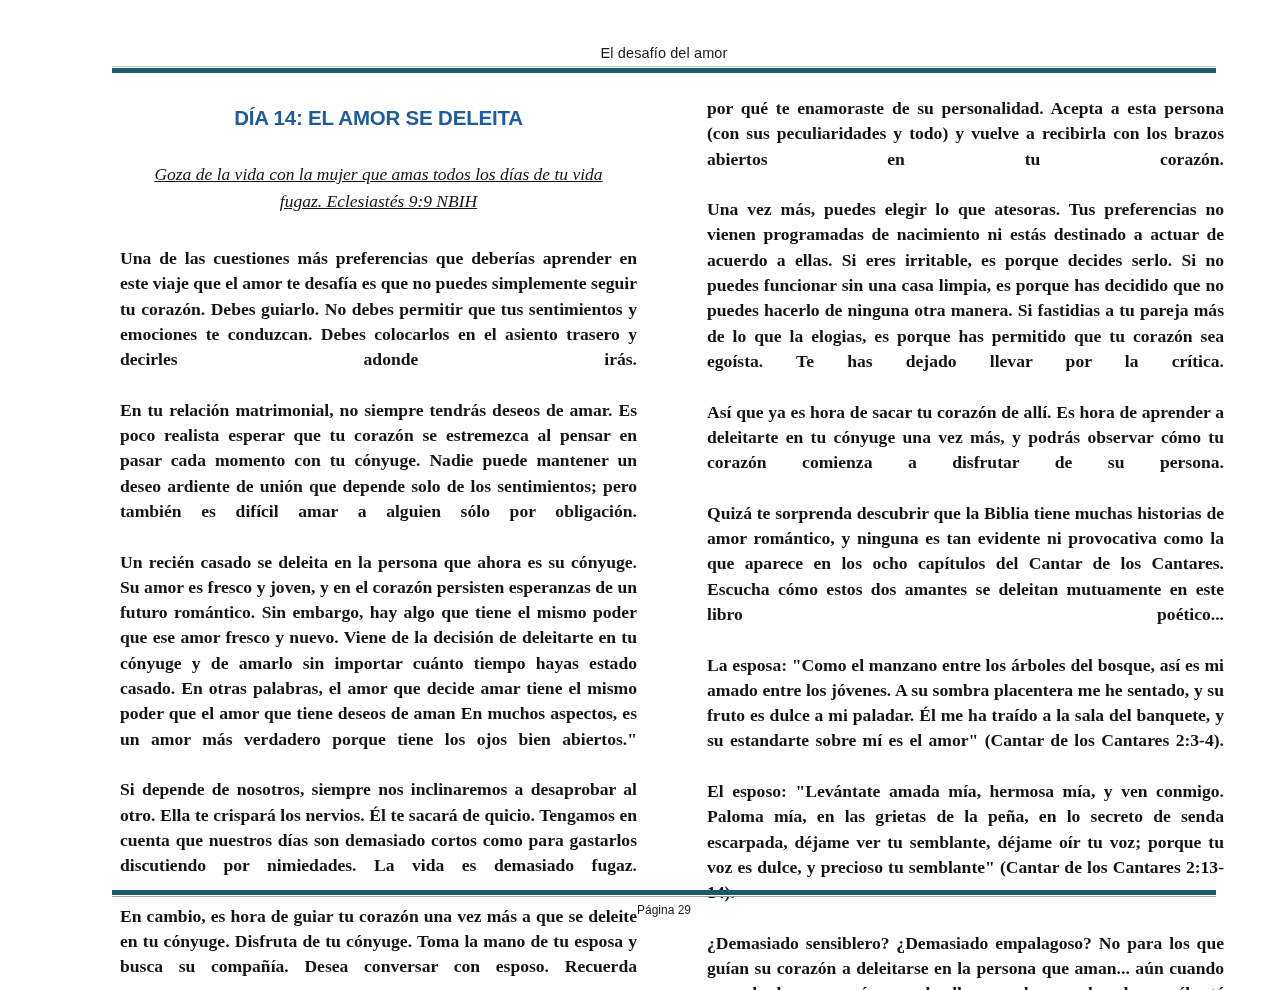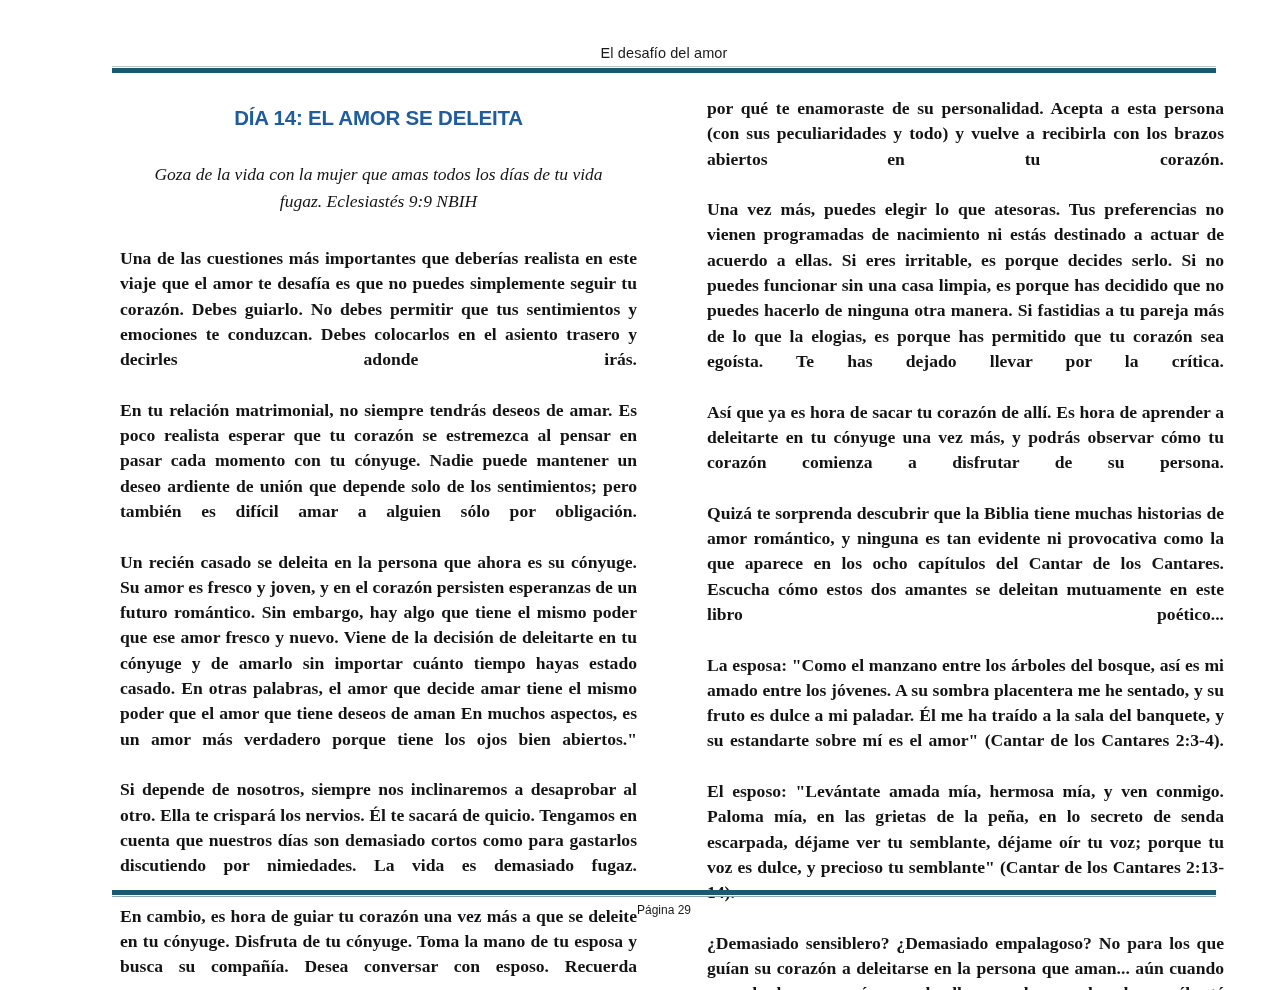--- a/index.html
+++ b/index.html
@@ -120,20 +120,21 @@
   }
 
   .epigraph {
     font-family: "Liberation Serif", serif;
     font-style: italic;
     font-size: 17.5px;
     line-height: 27px;
     text-align: center;
     margin: 30px 14px 0 14px;
     color: #141414;
+    text-decoration: underline;
   }
 
   p.body {
     font-family: "Liberation Serif", serif;
     font-size: 17.6px;
     line-height: 25.3px;
     text-align: justify;
     text-justify: inter-word;
     margin: 0;
     color: #141414;
@@ -167,21 +168,21 @@
     <div class="thin"></div>
     <div class="gap"></div>
     <div class="thick"></div>
   </div>
 
   <div class="columns">
 
     <div class="col col-left">
       <h1 class="chapter-title">DÍA 14: EL AMOR SE DELEITA</h1>
       <p class="epigraph">Goza de la vida con la mujer que amas todos los días de tu vida fugaz. Eclesiastés 9:9 NBIH</p>
-      <p class="body first">Una de las cuestiones más importantes que deberías realista en este viaje que el amor te desafía es que no puedes simplemente seguir tu corazón. Debes guiarlo. No debes permitir que tus sentimientos y emociones te conduzcan. Debes colocarlos en el asiento trasero y decirles adonde irás.</p>
+      <p class="body first">Una de las cuestiones más preferencias que deberías aprender en este viaje que el amor te desafía es que no puedes simplemente seguir tu corazón. Debes guiarlo. No debes permitir que tus sentimientos y emociones te conduzcan. Debes colocarlos en el asiento trasero y decirles adonde irás.</p>
       <p class="body">En tu relación matrimonial, no siempre tendrás deseos de amar. Es poco realista esperar que tu corazón se estremezca al pensar en pasar cada momento con tu cónyuge. Nadie puede mantener un deseo ardiente de unión que depende solo de los sentimientos; pero también es difícil amar a alguien sólo por obligación.</p>
       <p class="body">Un recién casado se deleita en la persona que ahora es su cónyuge. Su amor es fresco y joven, y en el corazón persisten esperanzas de un futuro romántico. Sin embargo, hay algo que tiene el mismo poder que ese amor fresco y nuevo. Viene de la decisión de deleitarte en tu cónyuge y de amarlo sin importar cuánto tiempo hayas estado casado. En otras palabras, el amor que decide amar tiene el mismo poder que el amor que tiene deseos de aman En muchos aspectos, es un amor más verdadero porque tiene los ojos bien abiertos."</p>
       <p class="body">Si depende de nosotros, siempre nos inclinaremos a desaprobar al otro. Ella te crispará los nervios. Él te sacará de quicio. Tengamos en cuenta que nuestros días son demasiado cortos como para gastarlos discutiendo por nimiedades. La vida es demasiado fugaz.</p>
       <p class="body"> En cambio, es hora de guiar tu corazón una vez más a que se deleite en tu cónyuge. Disfruta de tu cónyuge. Toma la mano de tu esposa y busca su compañía. Desea conversar con esposo. Recuerda</p>
     </div>
 
     <div class="col col-right">
       <p class="body first">por qué te enamoraste de su personalidad. Acepta a esta persona (con sus peculiaridades y todo) y vuelve a recibirla con los brazos abiertos en tu corazón.</p>
       <p class="body">Una vez más, puedes elegir lo que atesoras. Tus preferencias no vienen programadas de nacimiento ni estás destinado a actuar de acuerdo a ellas. Si eres irritable, es porque decides serlo. Si no puedes funcionar sin una casa limpia, es porque has decidido que no puedes hacerlo de ninguna otra manera. Si fastidias a tu pareja más de lo que la elogias, es porque has permitido que tu corazón sea egoísta. Te has dejado llevar por la crítica.</p>
       <p class="body">Así que ya es hora de sacar tu corazón de allí. Es hora de aprender a deleitarte en tu cónyuge una vez más, y podrás observar cómo tu corazón comienza a disfrutar de su persona.</p>

